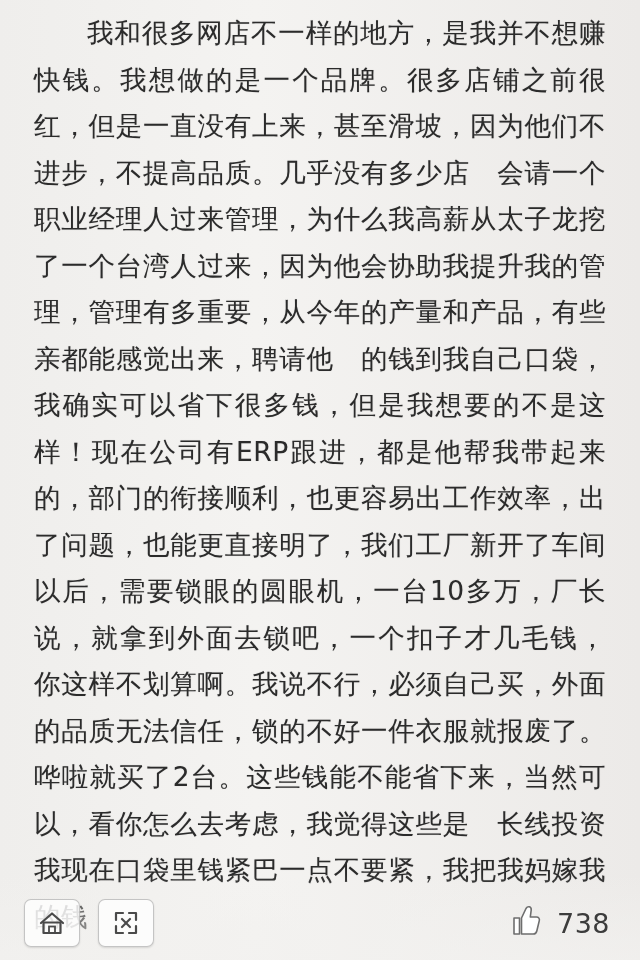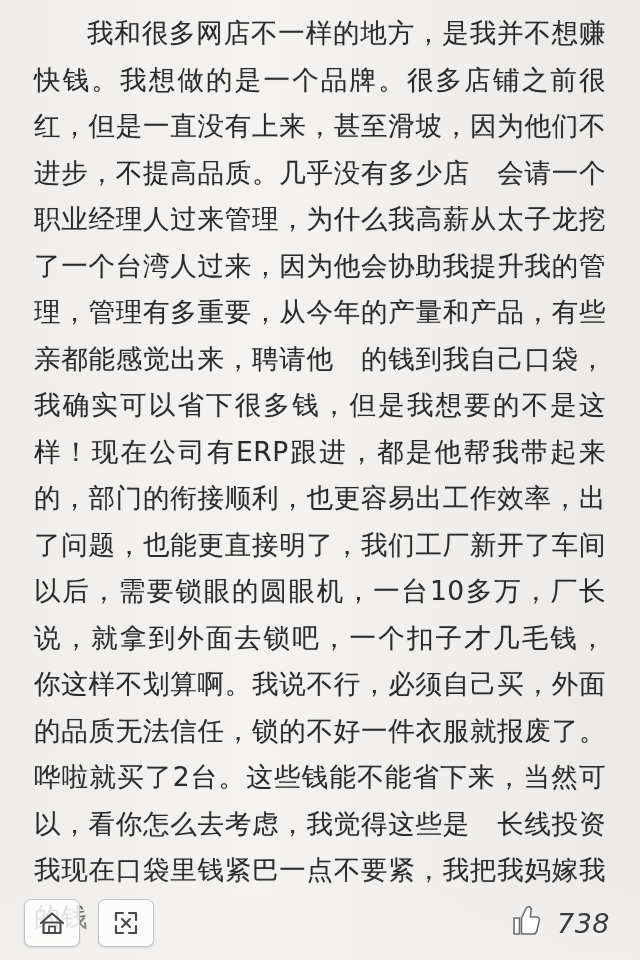--- a/index.html
+++ b/index.html
@@ -54,21 +54,20 @@
     position: absolute;
     left: 10px;
     right: 0;
     bottom: 0;
     height: 74px;
     display: flex;
     align-items: center;
     justify-content: space-between;
     padding: 0 14px;
     box-sizing: border-box;
-    font-style: italic;
   }
   .tb-left {
     display: flex;
     align-items: center;
     gap: 18px;
   }
   .tb-btn {
     width: 54px;
     height: 46px;
     border-radius: 7px;

